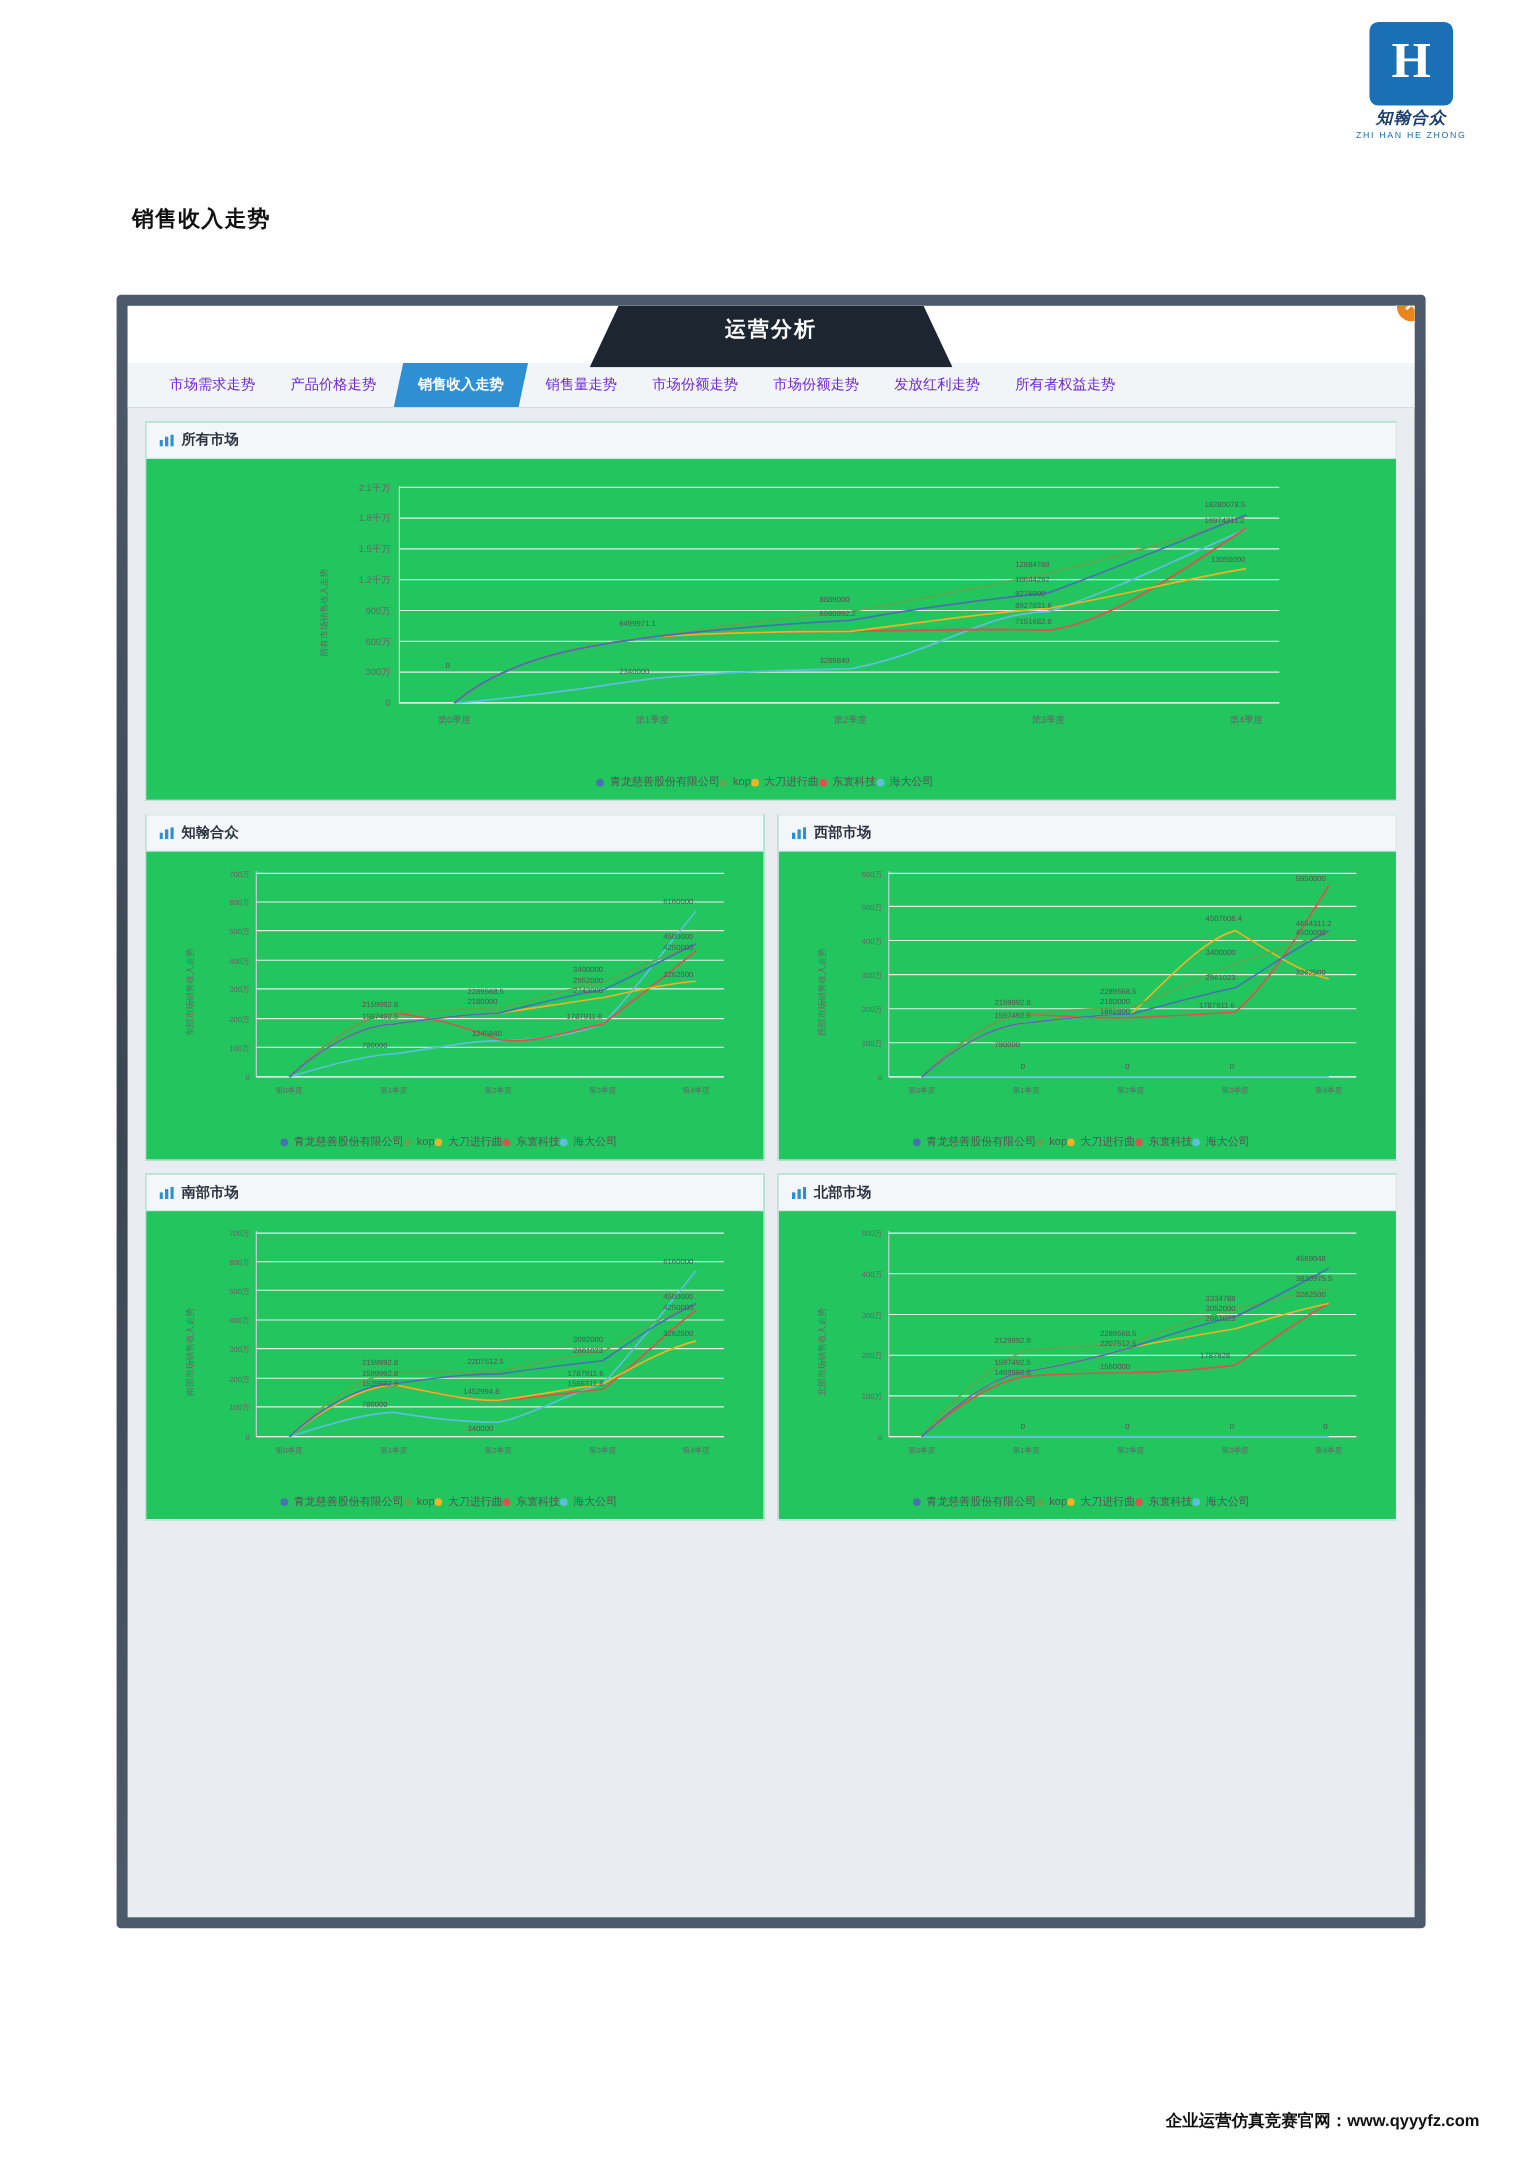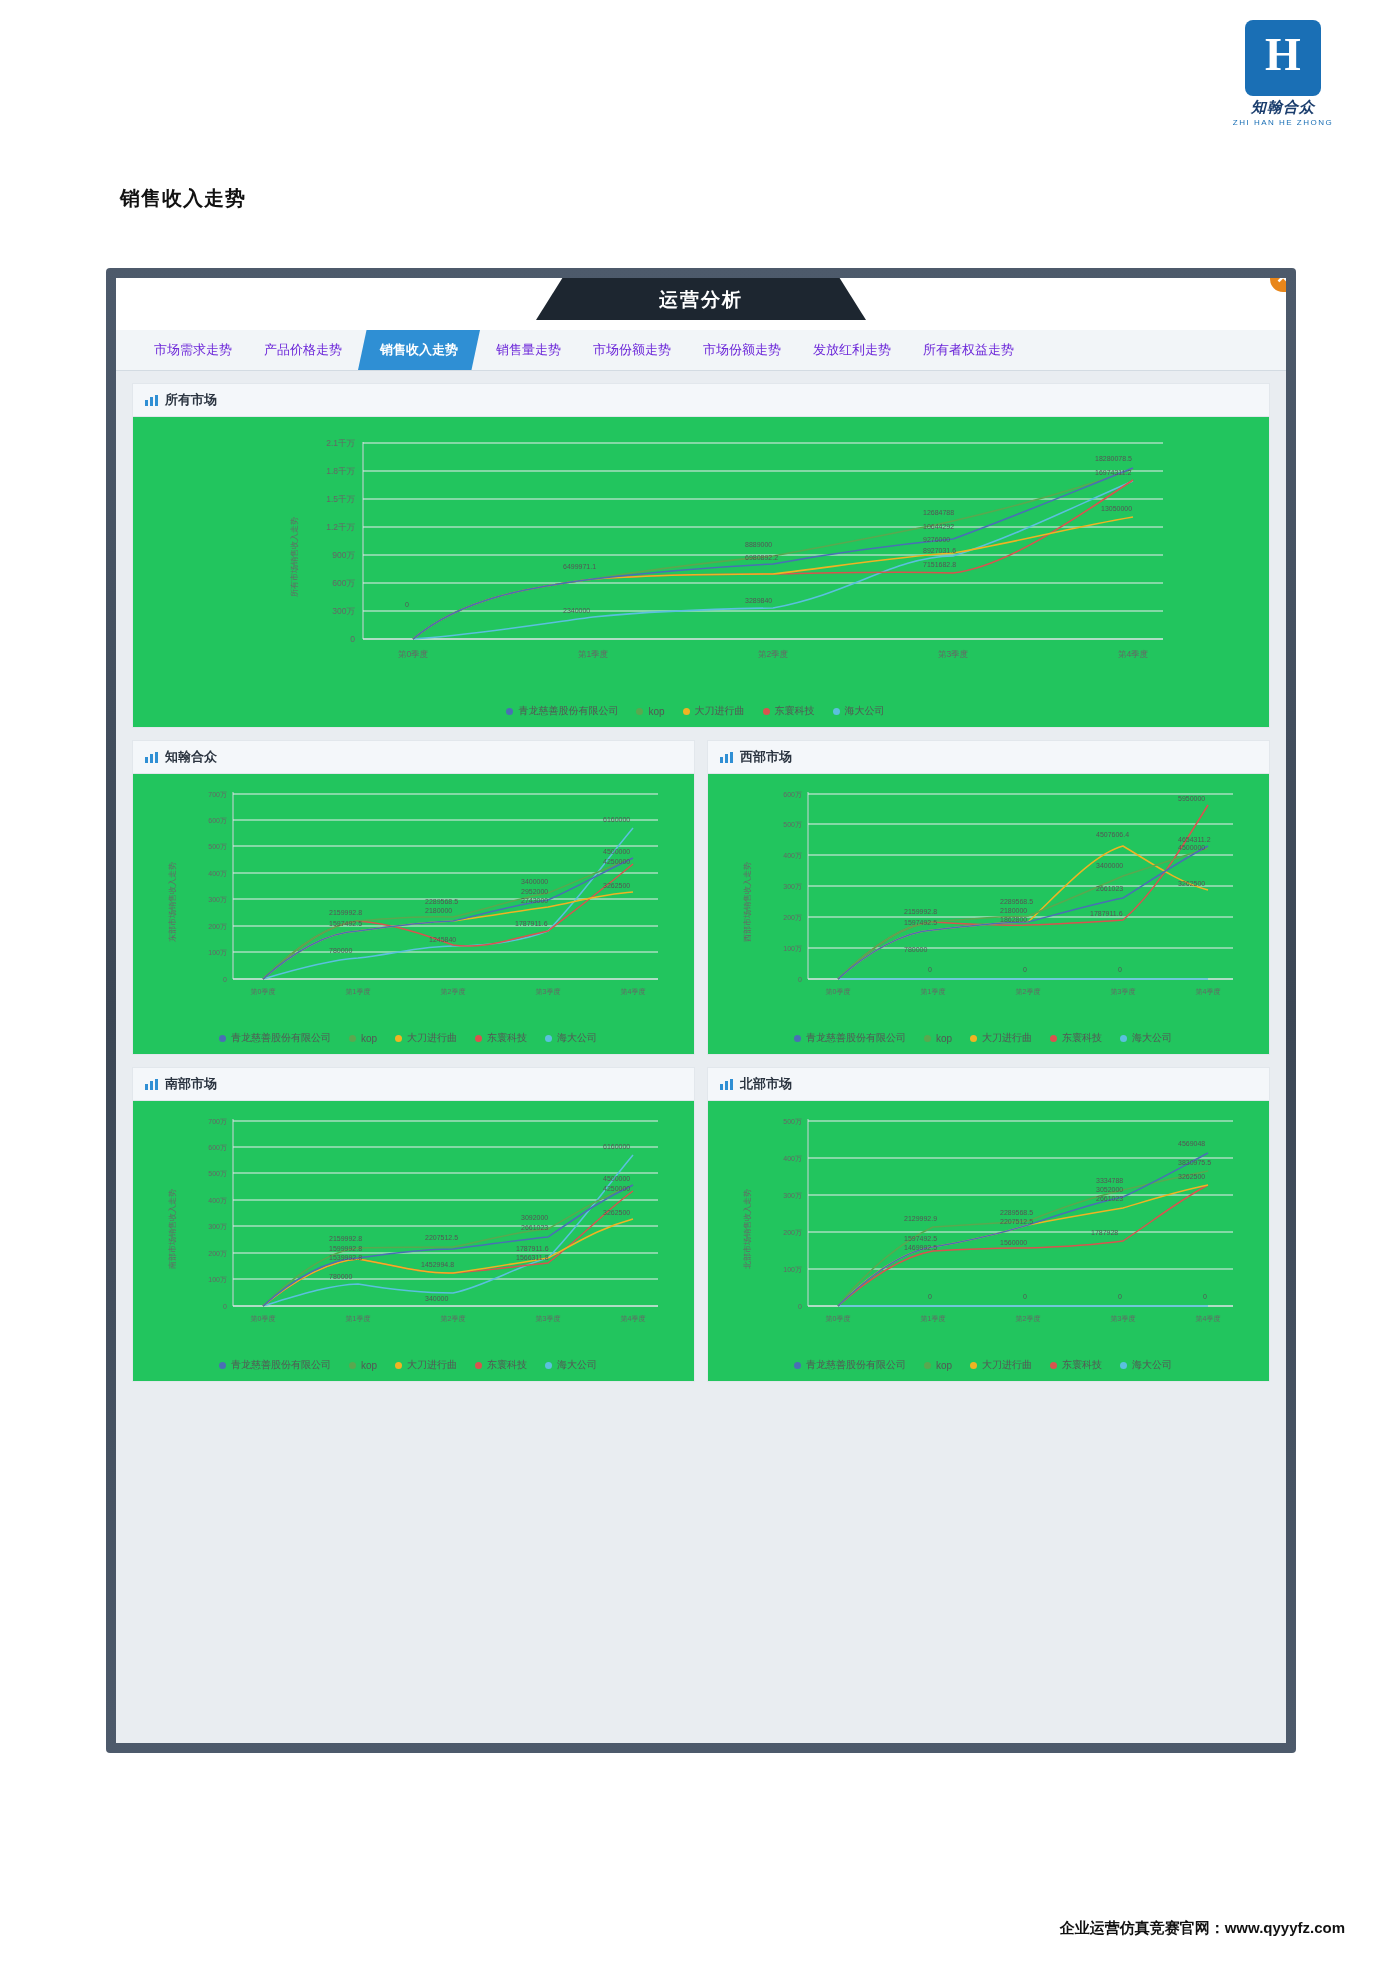--- a/index.html
+++ b/index.html
@@ -19,41 +19,41 @@
 
   
   .frame{position:absolute;left:106px;top:268px;width:1190px;height:1485px;
          background:linear-gradient(180deg,#4d5a6b 0%,#3b4654 50%,#4d5a6b 100%);
          border-radius:4px;padding:10px;box-sizing:border-box;}
   .frame-inner{position:relative;width:100%;height:100%;background:#e9edf1;overflow:hidden;}
   .close-btn{position:absolute;right:-12px;top:-14px;width:26px;height:26px;border-radius:50%;
              background:#e8861a;border:2px solid #fff;color:#fff;font-size:17px;line-height:23px;text-align:center;font-weight:bold;z-index:20;}
 
   .title-bar{position:relative;height:52px;background:#ffffff;}
-  .title-plate{position:absolute;left:50%;top:0;transform:translateX(-50%);width:330px;height:42px;
+  .title-plate{position:absolute;left:50%;top:0;transform:translateX(-50%);width:330px;height:56px;
        background:#1d2630;color:#fff;text-align:center;font-size:19px;font-weight:bold;line-height:44px;letter-spacing:2px;
        clip-path:polygon(8% 0,92% 0,100% 100%,0 100%);}
 
   .tabs{display:flex;height:40px;background:#f2f5f8;border-bottom:1px solid #d3dbe2;padding-left:22px;align-items:stretch;}
   .tab{padding:0 16px;line-height:40px;font-size:13px;color:#6d28d9;position:relative;}
   .tab.active{background:#2f8fd4;color:#fff;font-weight:bold;
        clip-path:polygon(7% 0,100% 0,93% 100%,0 100%);padding:0 22px;}
 
   .content{padding:12px 16px 10px 16px;}
 
   .card{background:#22c55e;border:1px solid #e2e7ec;margin-bottom:12px;}
   .card-head{height:32px;background:#f4f7fa;border-bottom:1px solid #e2e7ec;display:flex;align-items:center;padding-left:12px;}
   .card-head .bars{display:inline-block;margin-right:7px;}
   .card-head .t{font-size:13px;font-weight:bold;color:#2b3440;}
   .card-body{position:relative;}
 
   .row2{display:flex;gap:12px;}
   .row2 .card{flex:1;margin-bottom:12px;}
 
-  .legend{display:flex;justify-content:center;gap:18px;padding:7px 11px 9px 0;font-size:10px;color:#555;}
+  .legend{display:flex;justify-content:center;padding:7px 11px 9px 0;font-size:10px;color:#555;}
   .legend .it{display:flex;align-items:center;gap:5px;}
   .legend .dot{width:7px;height:7px;border-radius:50%;display:inline-block;}
 
   svg{display:block;}
   .axis-lbl{font-size:8.5px;fill:#666;}
   .axis-lbl-sm{font-size:7px;fill:#666;}
   .dlabel{font-size:7px;fill:#555;}
   .ylab{font-size:8px;fill:#666;}
   .grid{stroke:#e8ecef;stroke-width:1;}
   .axisline{stroke:#cdd4da;stroke-width:1;}

